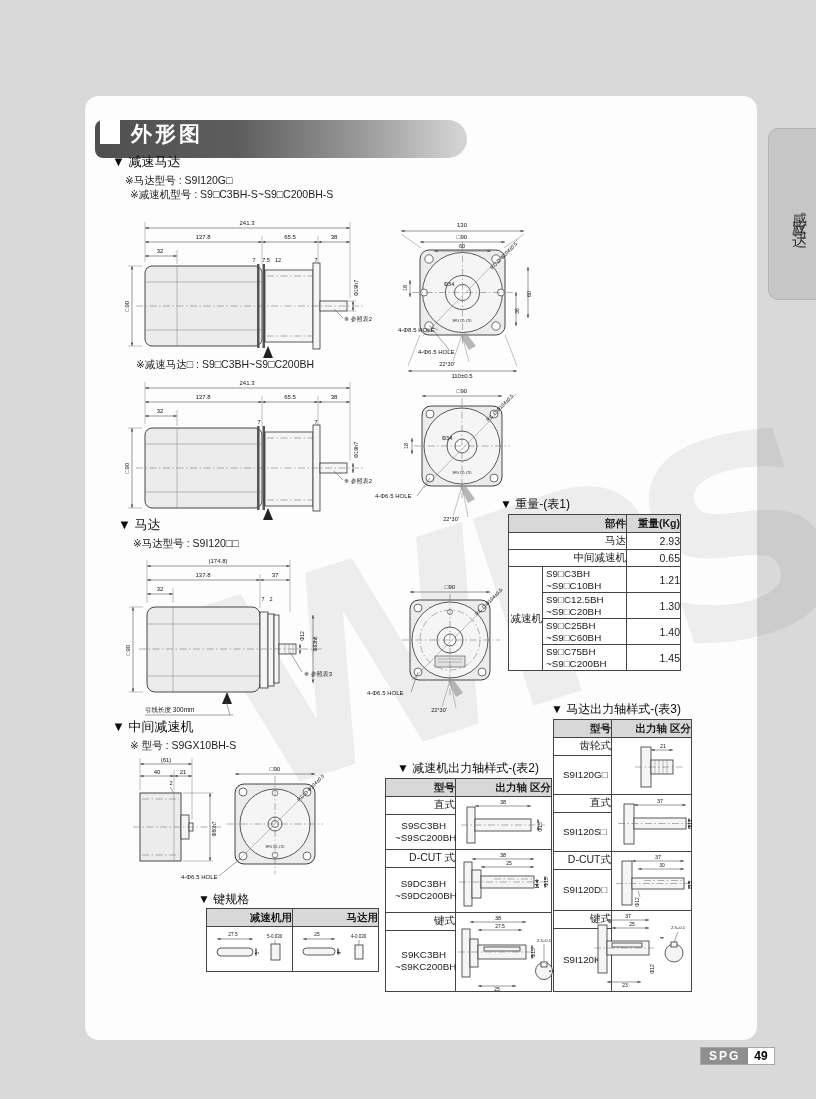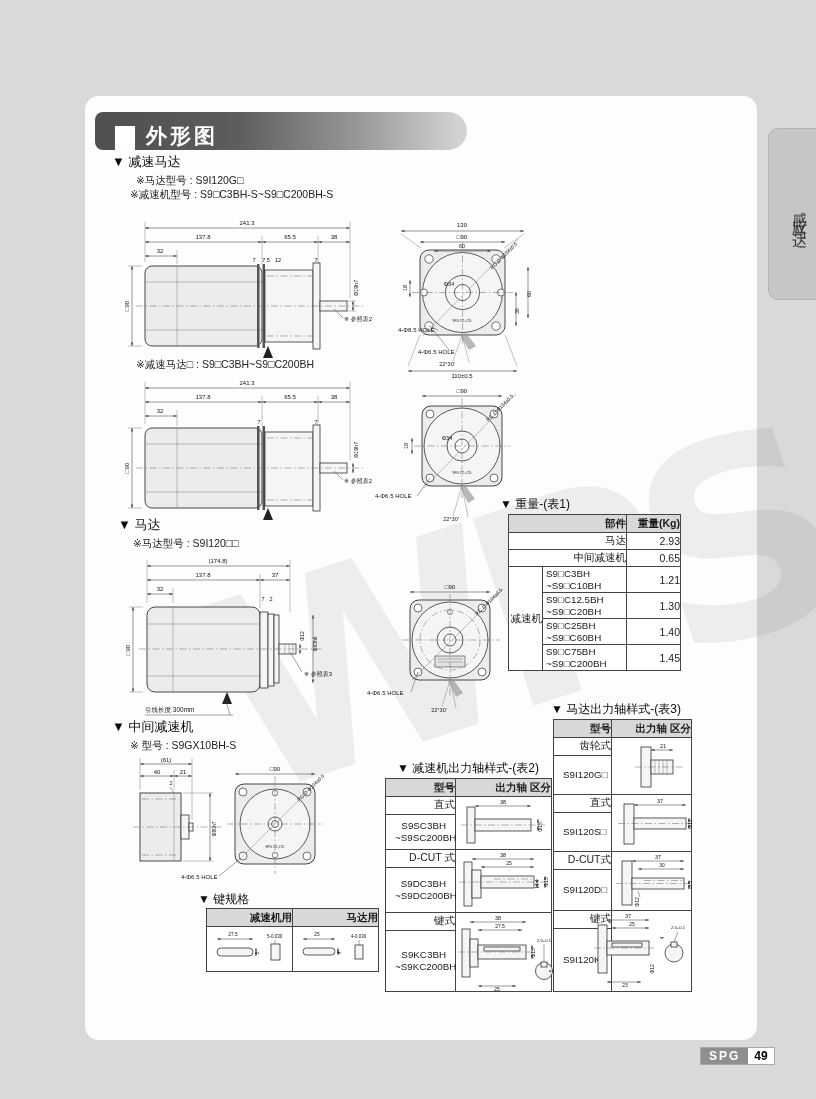--- a/index.html
+++ b/index.html
@@ -5,23 +5,23 @@
   html,body{margin:0;padding:0}
   body{width:816px;height:1099px;background:#d9d9d9;position:relative;
        font-family:"Liberation Sans","DejaVu Sans",sans-serif;color:#1a1a1a}
   .page{position:absolute;inset:0;width:816px;height:1099px;overflow:hidden}
   .panel{position:absolute;left:85px;top:96px;width:672px;height:944px;background:#fdfdfd;border-radius:14px;z-index:0}
   .watermark{position:absolute;left:170px;top:560px;z-index:1;font-size:270px;font-weight:bold;
              color:rgba(100,100,100,0.10);letter-spacing:-22px;transform:rotate(-18deg);transform-origin:0 0;
              font-family:"DejaVu Sans",sans-serif;pointer-events:none}
   .content{position:absolute;inset:0;z-index:2}
   .content>*{position:absolute}
-  .banner{left:95px;top:112px;width:372px;height:38px;border-radius:8px 19px 19px 8px;
+  .banner{left:95px;top:120px;width:372px;height:38px;border-radius:8px 19px 19px 8px;
           background:linear-gradient(90deg,#4f4f4f,#5d5d5d 38%,#9a9a9a 72%,#d3d3d3 98%);
-          display:flex;align-items:flex-end;gap:11px;padding-left:20px;box-sizing:border-box}
+          display:flex;align-items:flex-start;gap:11px;padding-left:5px;box-sizing:border-box}
   .bullet{width:20px;height:24px;background:#fff}
   .banner-text{font-size:21px;font-weight:bold;color:#fff;letter-spacing:3px}
   .side-tab{left:768px;top:128px;width:60px;height:170px;background:#c6c6c6;border:1px solid #b3b3b3;
             border-radius:10px;display:flex;align-items:center;justify-content:center}
   .side-tab span{writing-mode:vertical-rl;font-size:15px;letter-spacing:7px;color:#333}
   .sec-h{font-size:13px;font-weight:normal;color:#0d0d0d;white-space:nowrap}
   .sec-h.sm{font-size:12px}
   .note{font-size:10.5px;color:#222;white-space:nowrap}
   .tb{border-collapse:collapse;table-layout:fixed;background:#fff}
   .tb th,.tb td{border:1px solid #444;padding:0;text-align:right;vertical-align:middle}
@@ -67,21 +67,21 @@
     <div class="banner">
       <span class="bullet"></span>
       <span class="banner-text">外形图</span>
     </div>
 
     <div class="side-tab">
       <span>感应马达</span>
     </div>
 
     <div class="sec-h" style="left:112px;top:153px">▼ 减速马达</div>
-    <div class="note" style="left:136px;top:174px">※马达型号 : S9I120G□</div>
+    <div class="note" style="left:125px;top:174px">※马达型号 : S9I120G□</div>
     <div class="note" style="left:130px;top:188px">※减速机型号 : S9□C3BH-S~S9□C200BH-S</div>
 
     <svg style="left:120px;top:214px" width="455" height="177" viewBox="0 0 455 177">
       <g>
         <line class="ext" x1="25" y1="48" x2="25" y2="8"></line>
           <line class="ext" x1="230" y1="84" x2="230" y2="8"></line>
         <line class="ext" x1="142" y1="50" x2="142" y2="22"></line>
           <line class="ext" x1="198" y1="60" x2="198" y2="22"></line>
         <line class="dim" x1="25" y1="14" x2="230" y2="14"></line>
         <line class="dim" x1="25" y1="28" x2="142" y2="28"></line>

